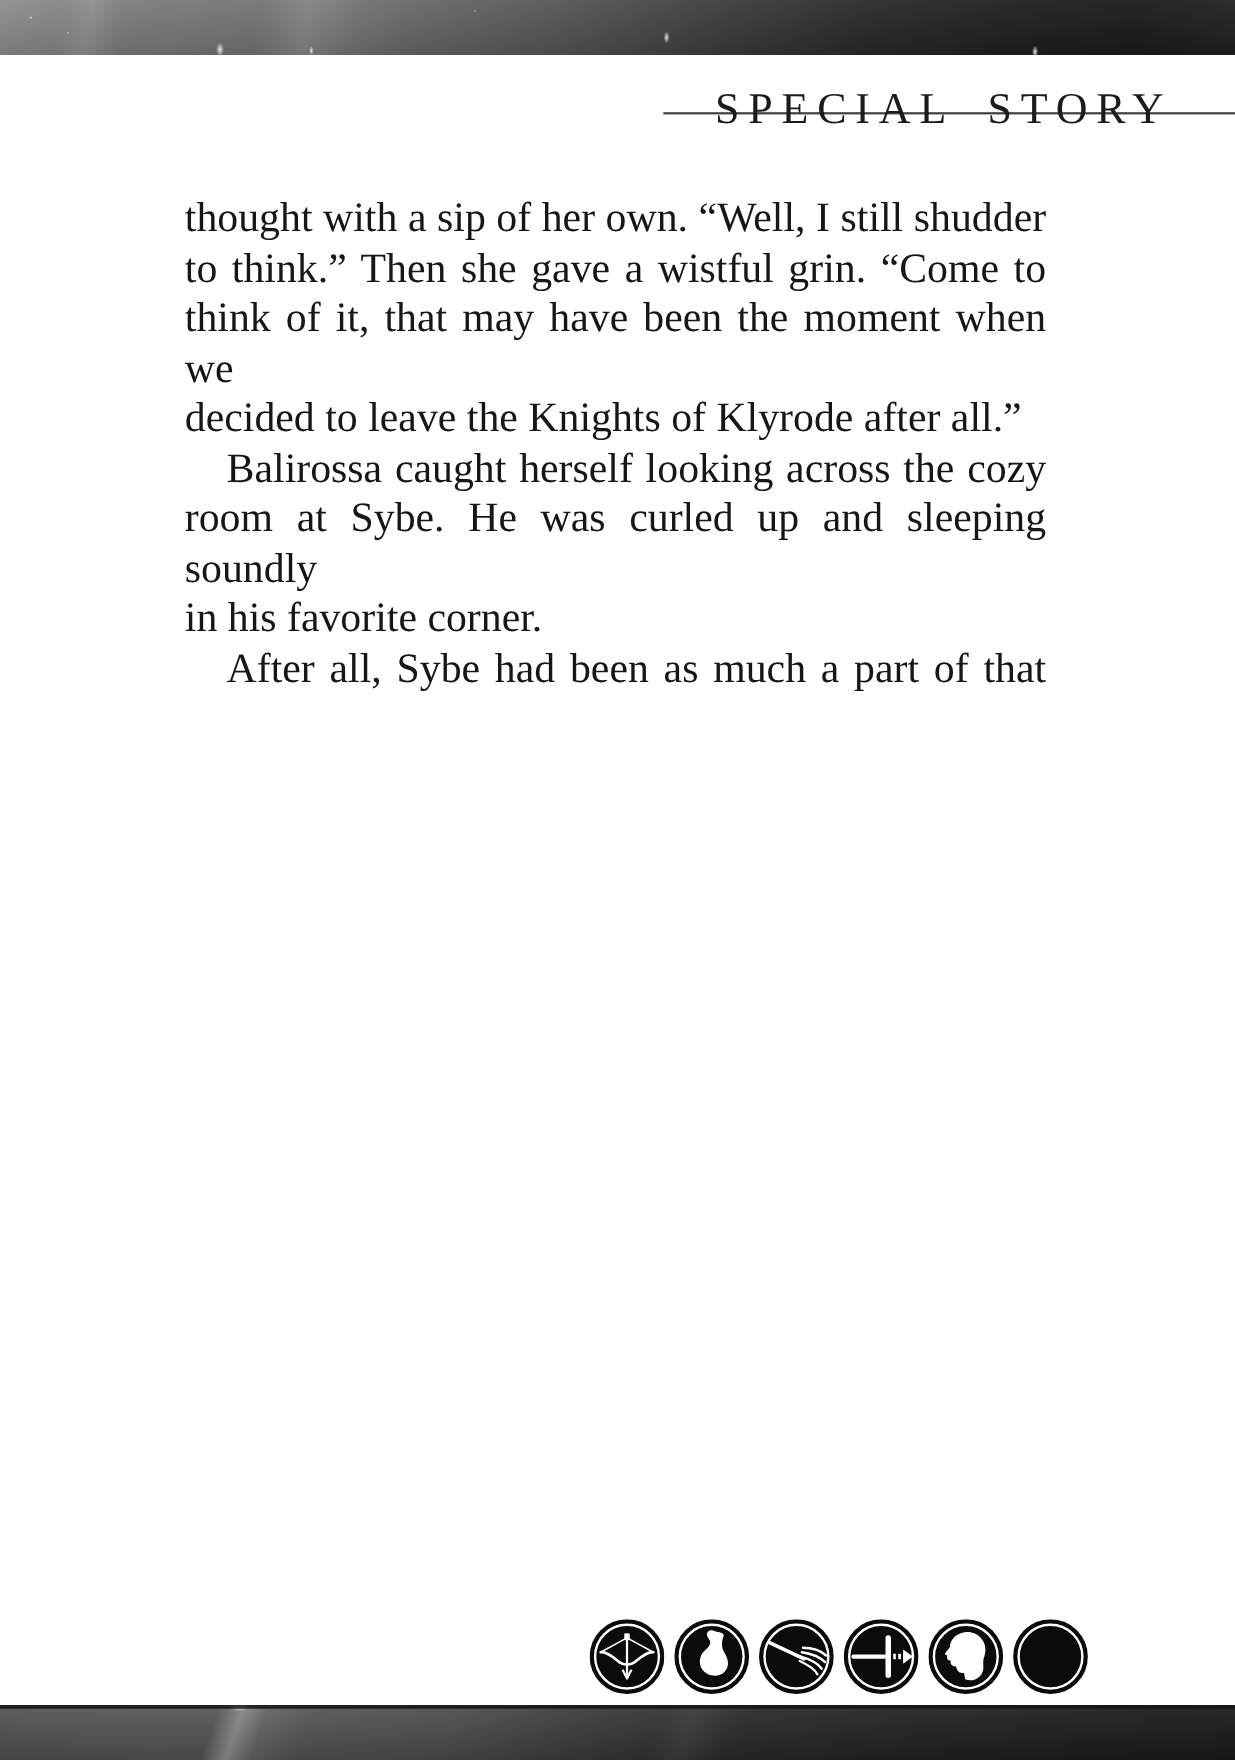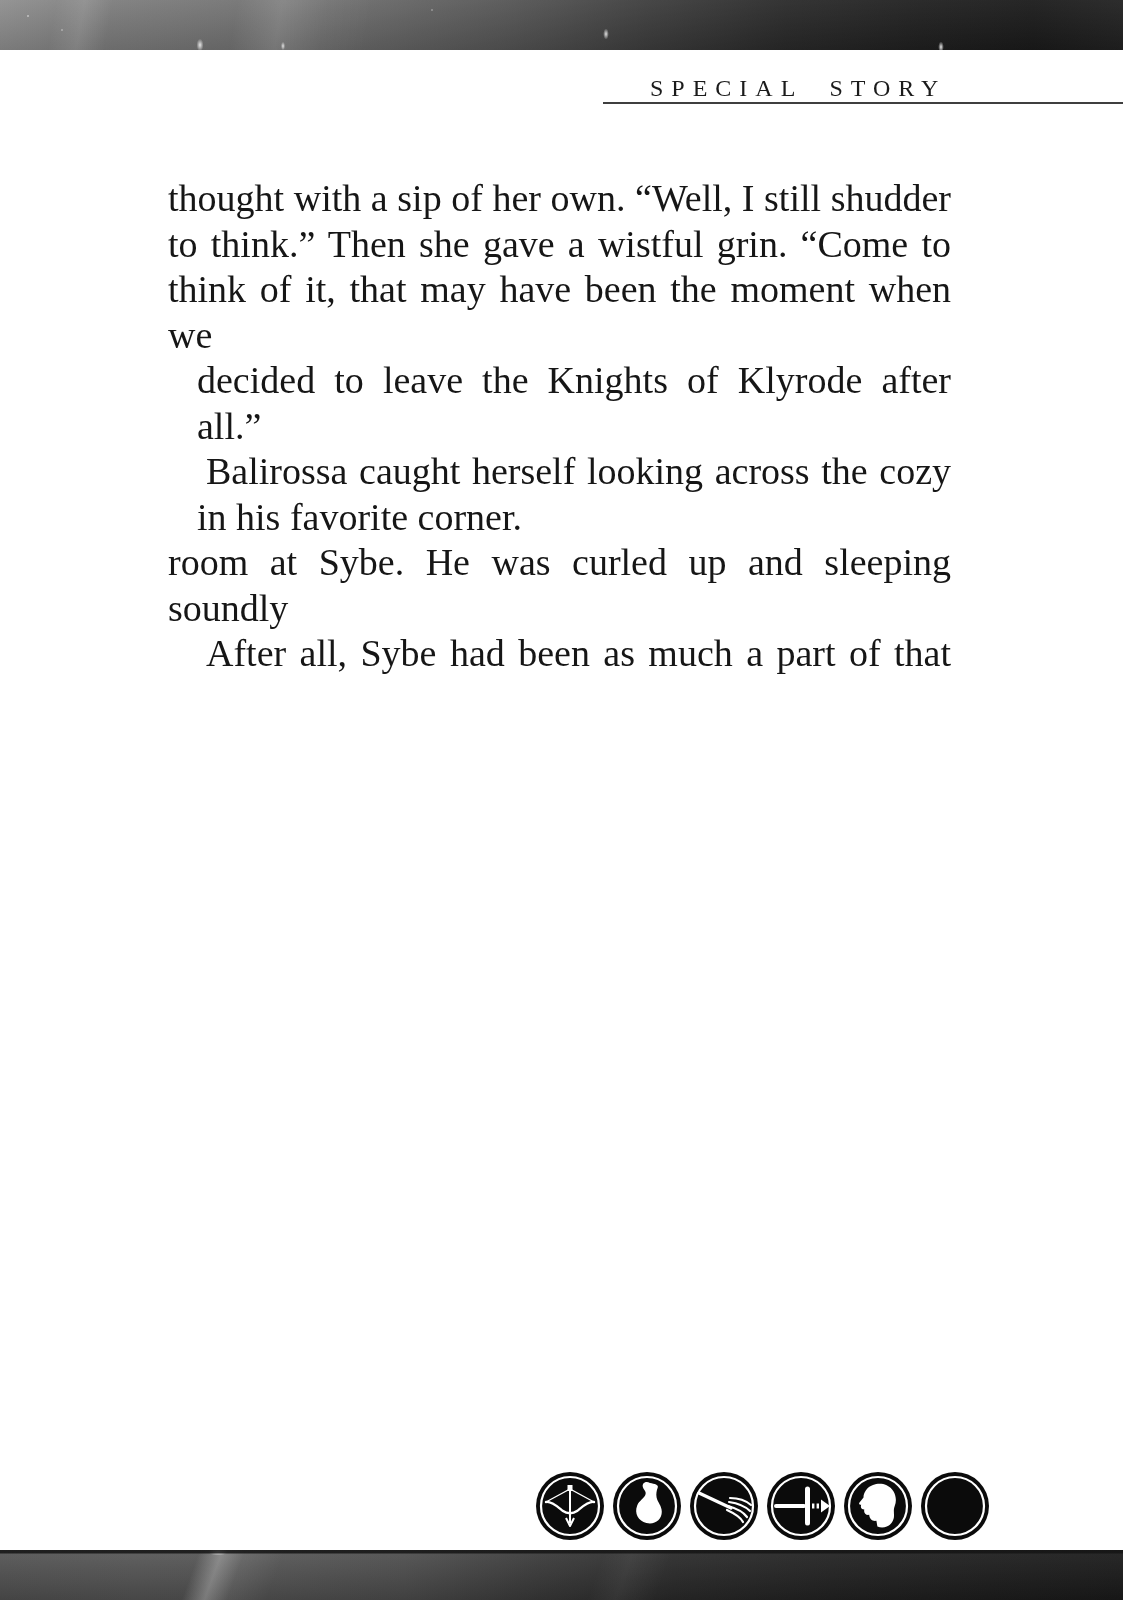--- a/index.html
+++ b/index.html
@@ -28,31 +28,31 @@
                               #3d3d3d 58%, #2a2a2a 70%, #202020 82%, #1b1b1b 92%, #222222 100%);
   }
 
   
   .header-rule {
     position:absolute; top:102px; left:603px; width:520px; height:2px;
     background:#3f3f3f;
   }
   .header-title {
     position:absolute; top:75px; left:650px;
-    font-size:24px; color:#1b1b1b;
+    font-size:40px; color:#1b1b1b;
     letter-spacing:8px; word-spacing:13px; white-space:nowrap;
   }
 
   
   .body-text {
     position:absolute; left:168px; top:176px; width:783px;
     font-size:38px; line-height:45.5px; color:#161616;
   }
   .line { text-align:justify; text-align-last:justify; text-justify:inter-word; }
-  .line.last { text-align-last:left;margin-left:29px; }
+  .line.last { text-align-last:left; }
   .line.indent { padding-left:38px; }
 
   
   .emblems {
     position:absolute; left:536px; top:1472px;
     display:flex; gap:9px;
   }
   .emblem { width:68px; height:68px; display:block; }
 
   
@@ -77,22 +77,22 @@
 
   <div class="header-rule"></div>
   <div class="header-title">SPECIAL STORY</div>
 
   <div class="body-text">
     <div class="line">thought with a sip of her own. “Well, I still shudder</div>
     <div class="line">to think.” Then she gave a wistful grin. “Come to</div>
     <div class="line">think of it, that may have been the moment when we</div>
     <div class="line last">decided to leave the Knights of Klyrode after all.”</div>
     <div class="line indent">Balirossa caught herself looking across the cozy</div>
+    <div class="line">room at Sybe. He was curled up and sleeping soundly</div>
     <div class="line last">in his favorite corner.</div>
-    <div class="line">room at Sybe. He was curled up and sleeping soundly</div>
     <div class="line indent">After all, Sybe had been as much a part of that</div>
   </div>
 
   <div class="emblems">
 
     <svg class="emblem" viewBox="0 0 68 68">
       <circle cx="34" cy="34" r="34" fill="#0b0b0b"></circle>
       <circle cx="34" cy="34" r="29" fill="none" stroke="#ffffff" stroke-width="2.2"></circle>
       <path d="M10 30 C16 29 23 36 27 39 C31 42 37 42 41 39 C45 36 52 29 58 30" fill="none" stroke="#ffffff" stroke-width="2.4" stroke-linecap="round"></path>
       <path d="M10 30 L34 17 L58 30" fill="none" stroke="#ffffff" stroke-width="1.4"></path>

